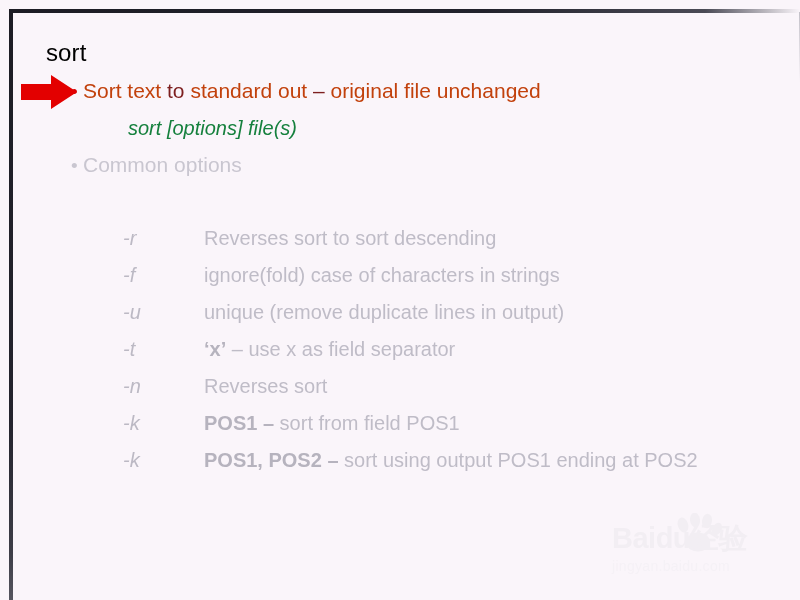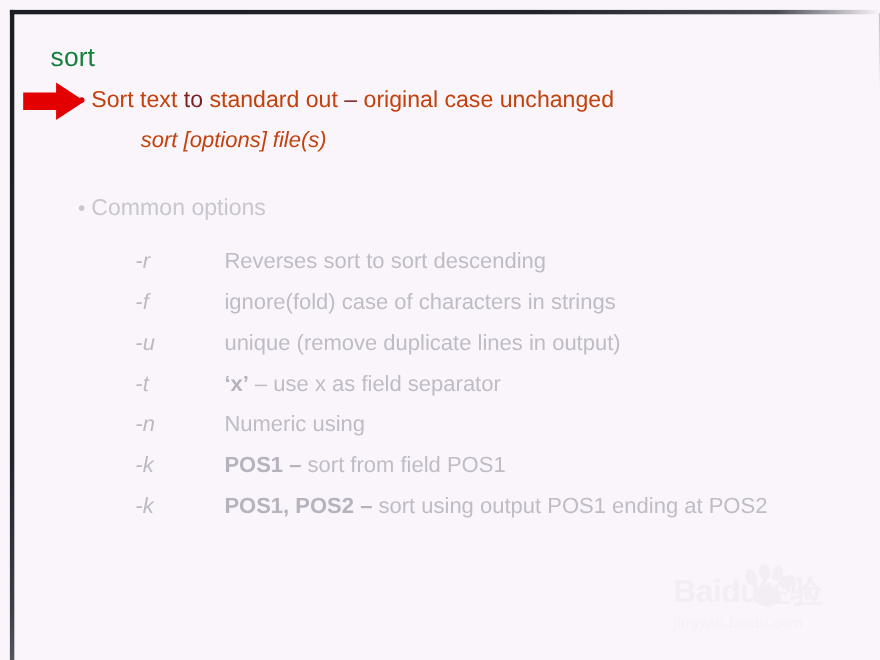--- a/index.html
+++ b/index.html
@@ -59,21 +59,21 @@
     right: 0;
     bottom: 0;
   }
 
   #page-title {
     position: absolute;
     left: 33px;
     top: 26px;
     font-size: 24px;
     line-height: 28px;
-    color: #15803d;
+    color: #000000;
     letter-spacing: .1px;
     white-space: nowrap;
   }
 
   
   .bullet-l1 {
     position: absolute;
     left: 58px;
     font-size: 21px;
     line-height: 26px;
@@ -82,36 +82,36 @@
   .bullet-l1 .dot {
     display: inline-block;
     width: 12px;
     font-size: 19px;
     vertical-align: baseline;
   }
 
   #row-main      { top: 65px; }
   #row-main .dot { color: #d40000; }
 
-  #row-common      { top: 139px; color: #c9c6d0; margin-top: 24px; }
+  #row-common      { top: 139px; color: #c9c6d0; }
   #row-common .dot { color: #c9c6d0; }
 
   
   .red        { color: #c2410c; }
   .dark-red   { color: #7d1f1f; }
 
   
   #syntax-line {
     position: absolute;
     left: 115px;
     top: 103px;
     font-size: 20px;
     line-height: 24px;
     font-style: italic;
-    color: #c2410c;
+    color: #15803d;
     white-space: nowrap;
   }
 
   
   #options-table {
     position: absolute;
     left: 110px;
     top: 177px;
     width: 660px;
   }
@@ -192,21 +192,21 @@
 
   <div id="border-top"></div>
   <div id="border-left"></div>
   <div id="border-right"></div>
 
   <div id="content">
 
     <div id="page-title">sort</div>
 
     <div class="bullet-l1" id="row-main">
-      <span class="dot">•</span><span class="red">Sort text</span><span class="dark-red"> to </span><span class="red">standard out</span><span class="dark-red"> – </span><span class="red">original case unchanged</span>
+      <span class="dot">•</span><span class="red">Sort text</span><span class="dark-red"> to </span><span class="red">standard out</span><span class="dark-red"> – </span><span class="red">original file unchanged</span>
     </div>
 
     <div id="syntax-line">sort [options] file(s)</div>
 
     <div class="bullet-l1" id="row-common">
       <span class="dot">•</span><span>Common options</span>
     </div>
 
     <div id="options-table">
 
@@ -225,21 +225,21 @@
         <span class="opt-desc"><b></b><span>unique (remove duplicate lines in output)</span></span>
       </div>
 
       <div class="opt-row">
         <span class="opt-flag">-t</span>
         <span class="opt-desc"><b>‘x’</b><span> – use x as field separator</span></span>
       </div>
 
       <div class="opt-row">
         <span class="opt-flag">-n</span>
-        <span class="opt-desc"><b></b><span>Numeric using</span></span>
+        <span class="opt-desc"><b></b><span>Reverses sort</span></span>
       </div>
 
       <div class="opt-row">
         <span class="opt-flag">-k</span>
         <span class="opt-desc"><b>POS1 –</b><span> sort from field POS1</span></span>
       </div>
 
       <div class="opt-row">
         <span class="opt-flag">-k</span>
         <span class="opt-desc"><b>POS1, POS2 –</b><span> sort using output POS1 ending at POS2</span></span>

